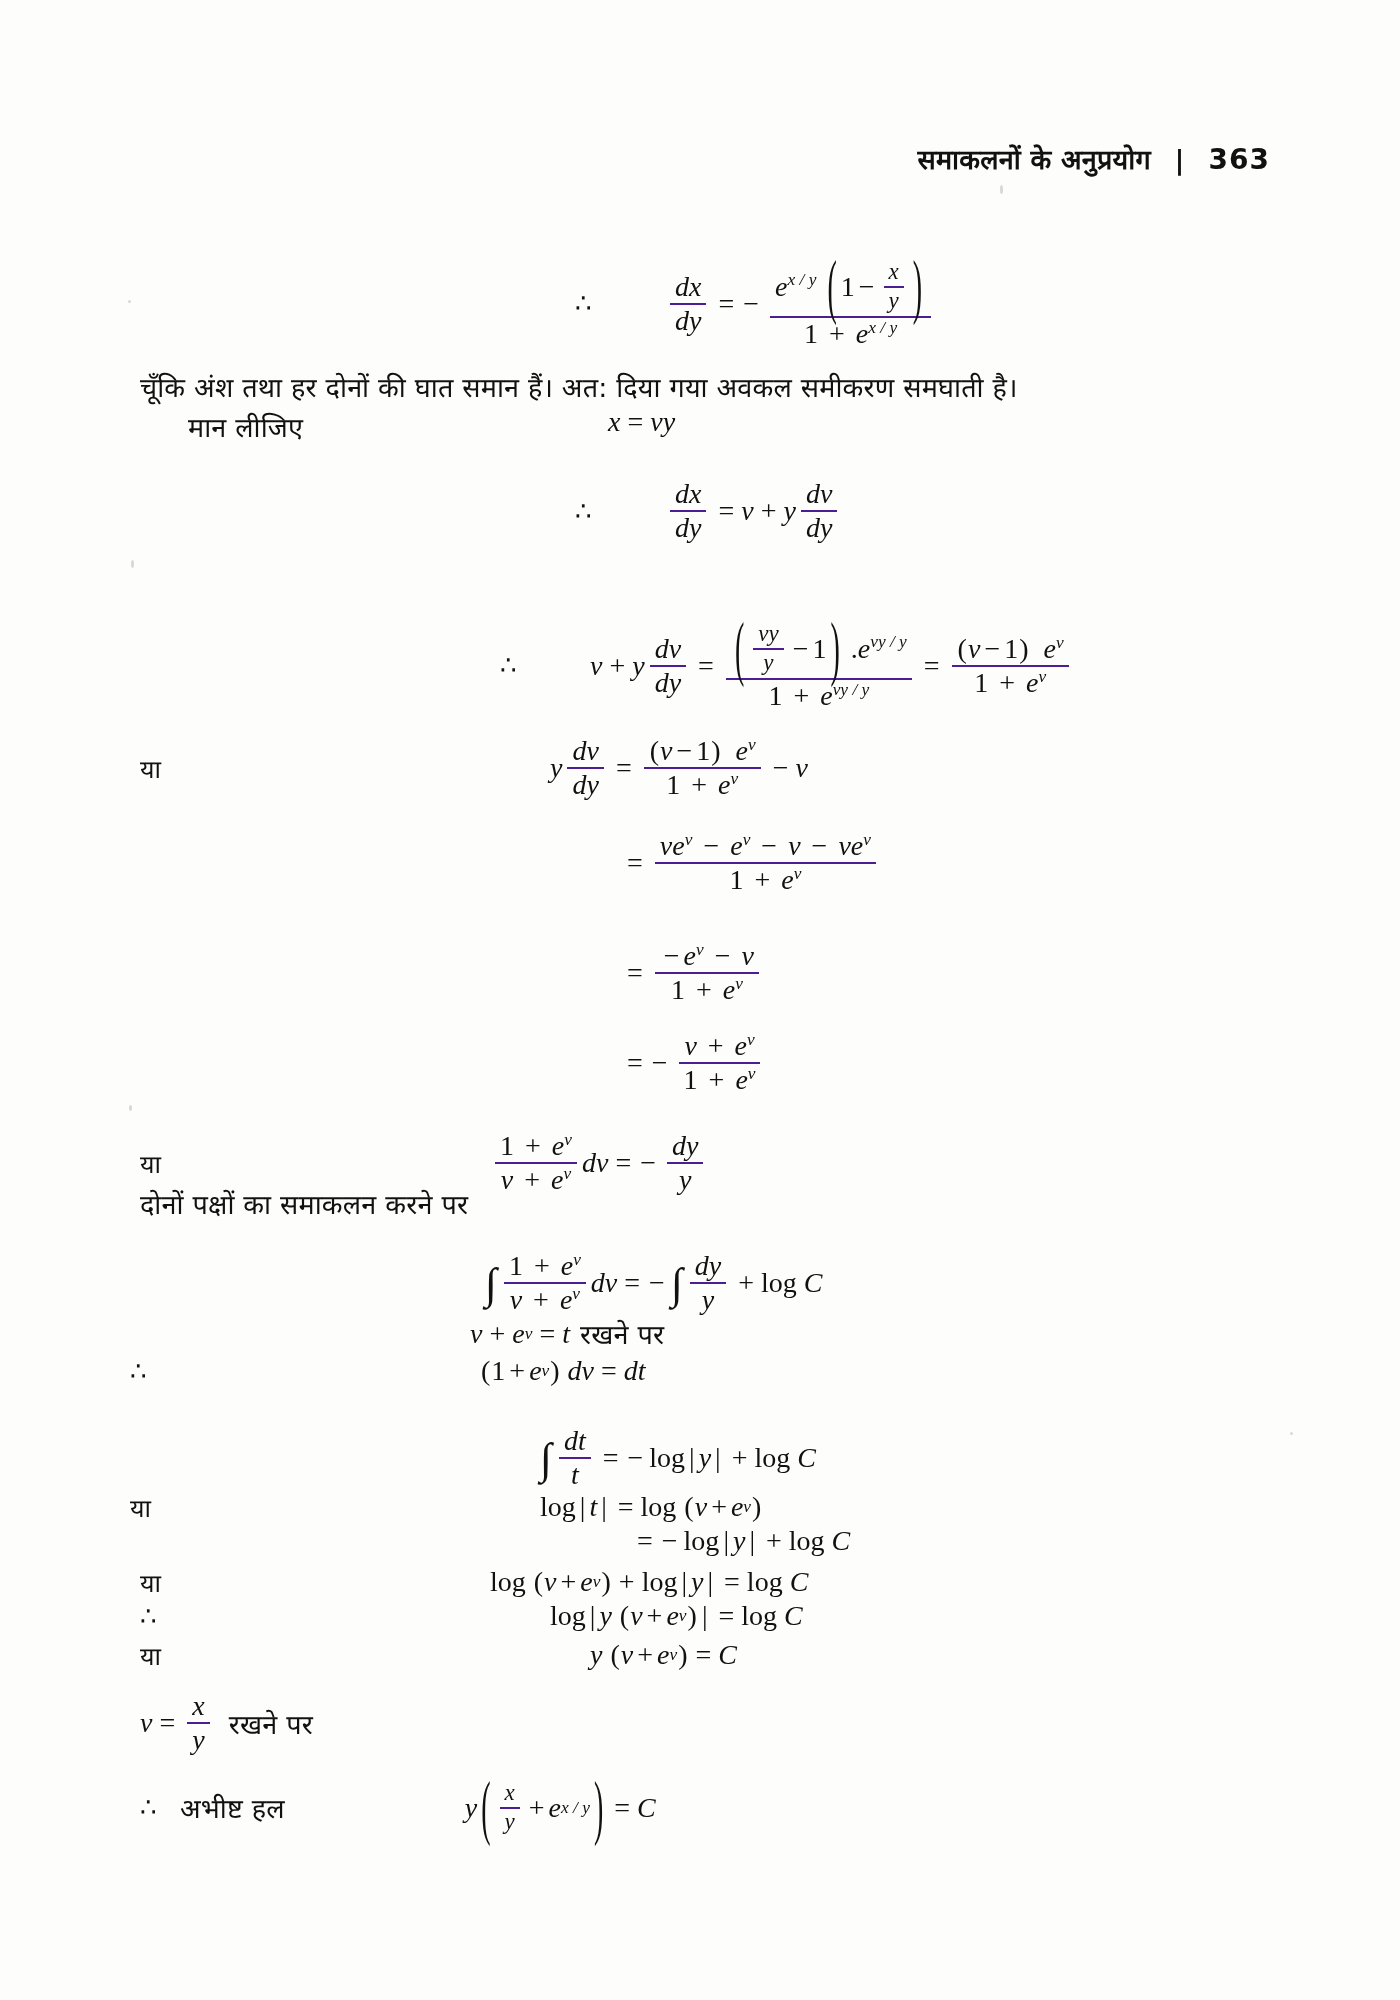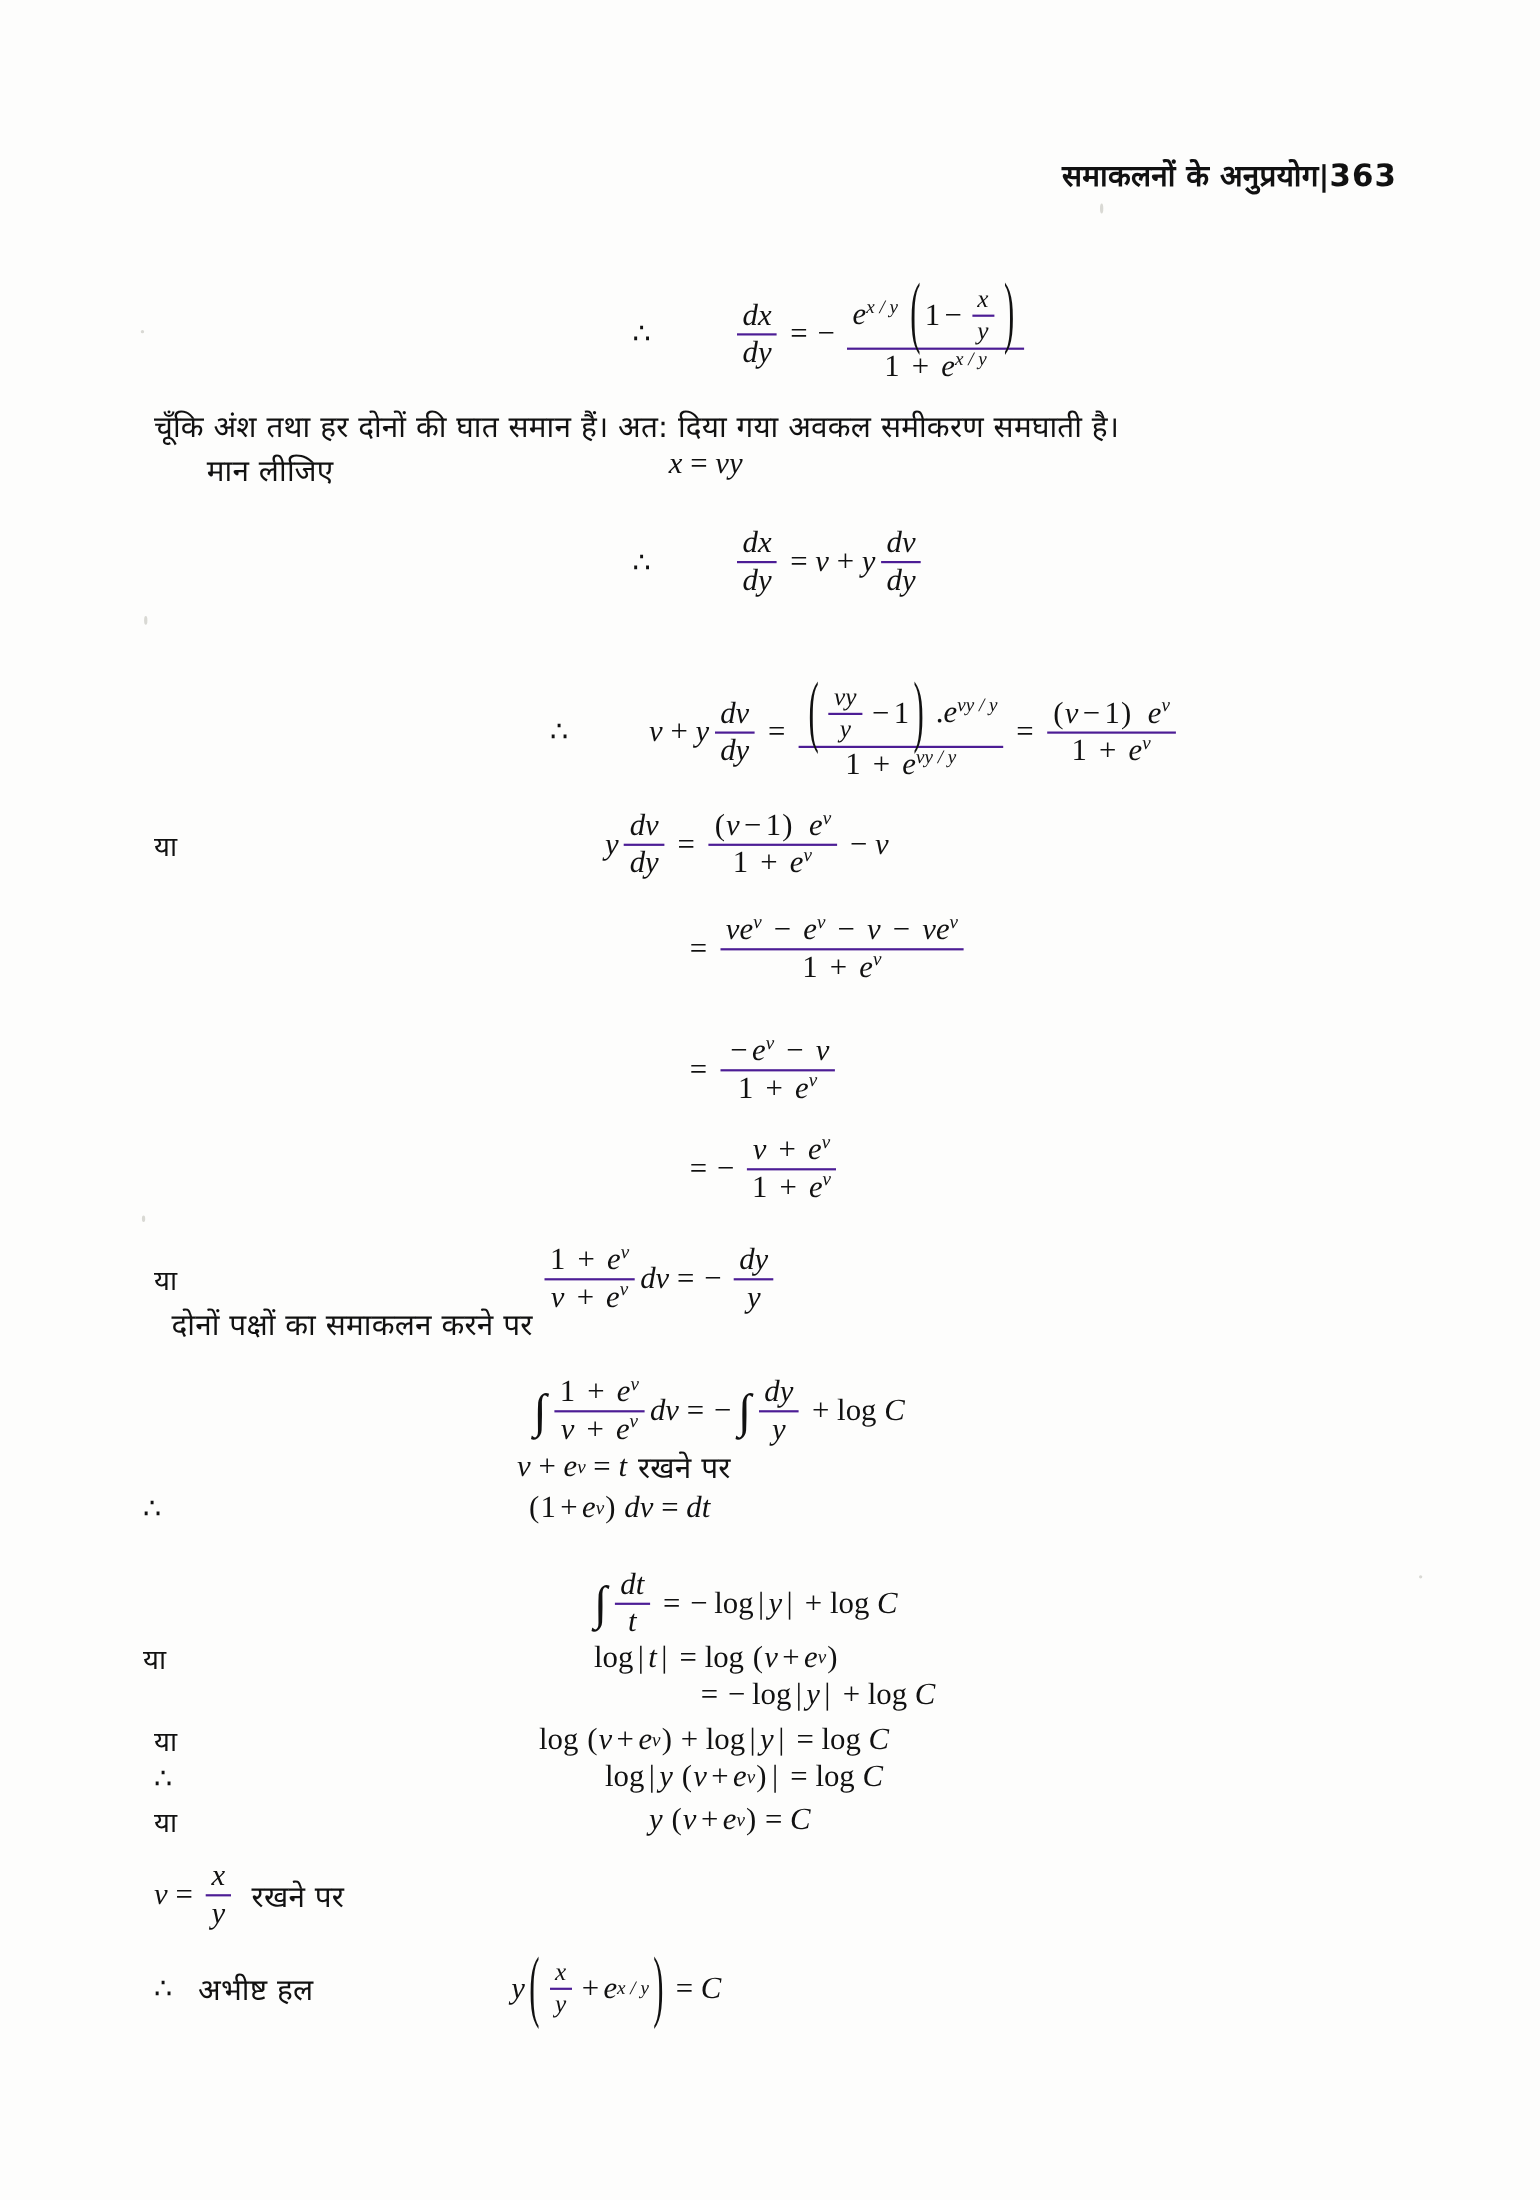--- a/index.html
+++ b/index.html
@@ -22,21 +22,21 @@
     background: #fdfdfc;
   }
 
   
   .page-header {
     position: absolute;
     top: 140px;
     right: 130px;
     display: flex;
     align-items: baseline;
-    gap: 0;
+    gap: 24px;
     font-family: "DejaVu Sans", sans-serif;
     font-weight: bold;
     font-size: 27px;
     letter-spacing: 0.2px;
     color: #111;
   }
   .page-header .sep { font-weight: bold; font-size: 26px; }
   .page-header .pageno { font-size: 28px; letter-spacing: 1px; }
 
   
@@ -134,21 +134,21 @@
   #line-homog     { top: 368px;  left: 140px; }
   #line-suppose   { top: 408px;  left: 140px; margin-left: 48px; }
   #eq-x-vy        { top: 406px;  left: 608px; }
   #eq-dxdy-2      { top: 478px;  left: 575px; }
   #eq-big         { top: 620px;  left: 500px; }
   #eq-ya-1        { top: 735px;  left: 140px; }
   #eq-step-1      { top: 830px;  left: 620px; }
   #eq-step-2      { top: 940px;  left: 620px; }
   #eq-step-3      { top: 1030px; left: 620px; }
   #eq-ya-2        { top: 1130px; left: 140px; }
-  #line-integrate { top: 1185px; left: 156px; }
+  #line-integrate { top: 1185px; left: 140px; }
   #eq-integral    { top: 1250px; left: 485px; }
   #line-put-t     { top: 1315px; left: 470px; }
   #line-dv-dt     { top: 1355px; left: 130px; }
   #eq-int-dt      { top: 1425px; left: 540px; }
   #eq-log-t       { top: 1490px; left: 130px; }
   #eq-log-t2      { top: 1525px; left: 130px; }
   #eq-log-sum     { top: 1565px; left: 140px; }
   #eq-log-abs     { top: 1600px; left: 140px; }
   #eq-y-v-ev      { top: 1638px; left: 140px; }
   #line-v-x-y     { top: 1690px; left: 140px; }

